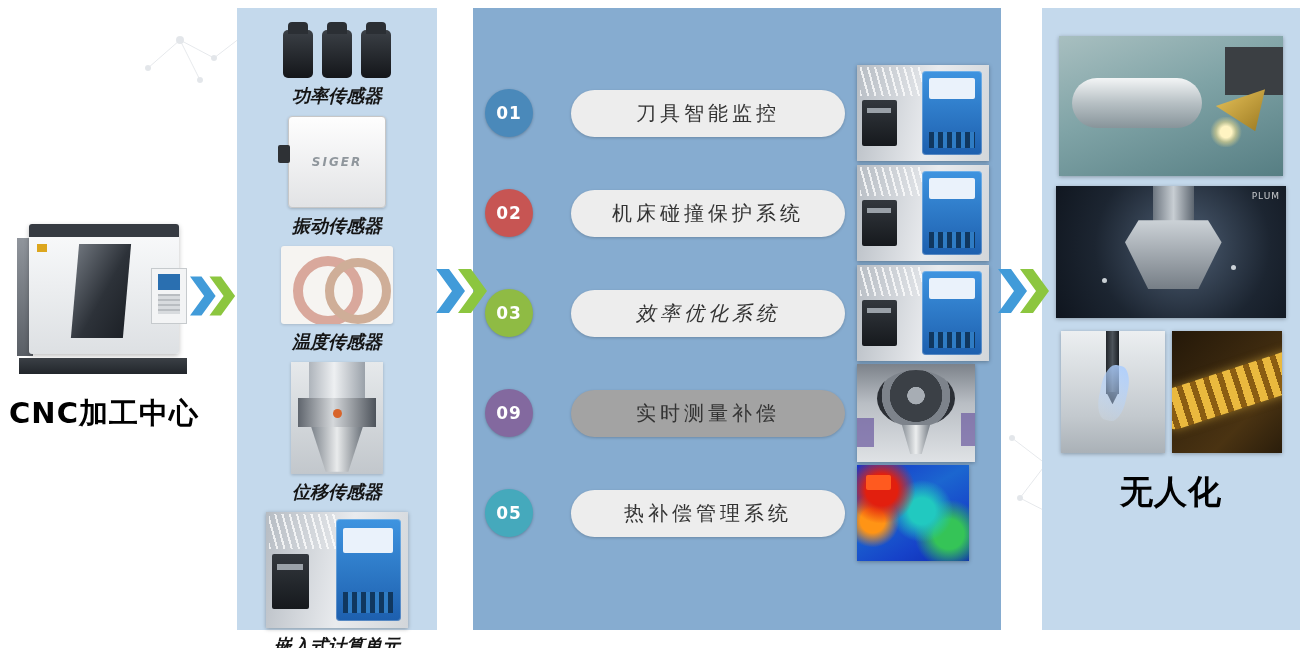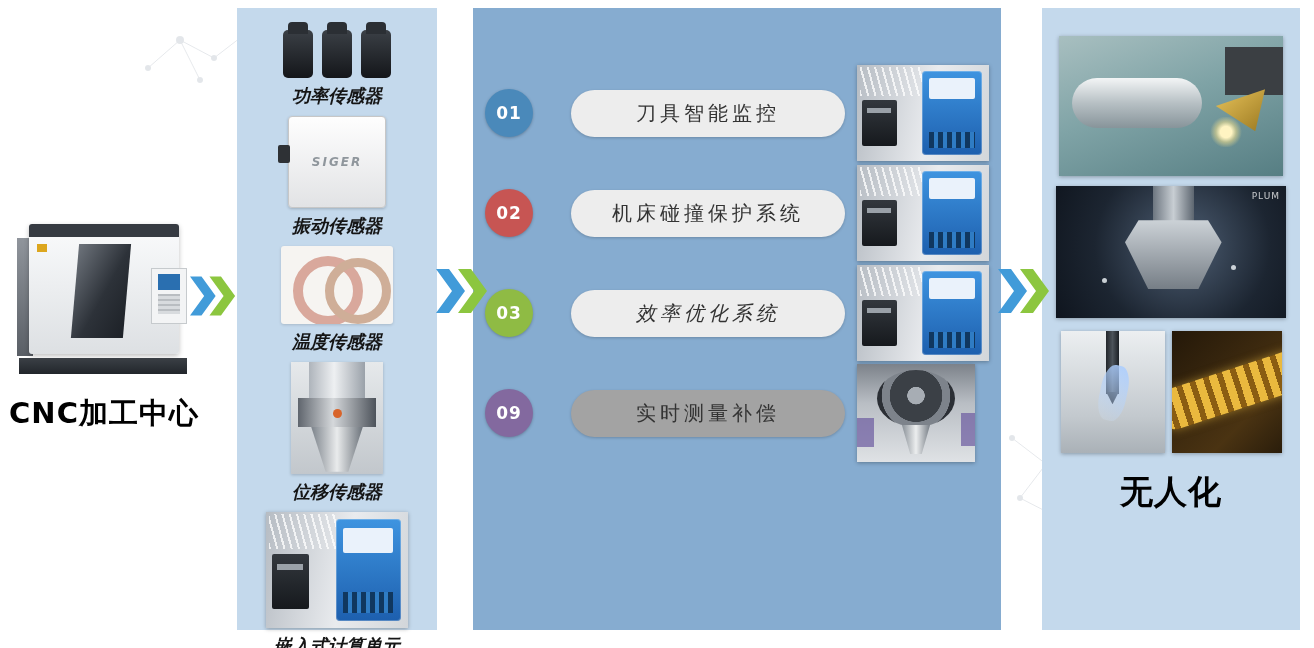--- a/index.html
+++ b/index.html
@@ -293,20 +293,27 @@
         <span>实时测量补偿</span>
       </div>
       <div class="row-photo chuck-photo">
         <div class="chuck"></div>
           <div class="cone"></div>
         <div class="pur1"></div>
           <div class="pur2"></div>
       </div>
     </div>
 
+    <div class="sys-row">
+      <div class="num-circle" style="background-color: rgb(69, 169, 188);">05</div>
+      <div class="pill" style="background-color: rgb(237, 237, 237);">
+        <span>热补偿管理系统</span>
+      </div>
+      <div class="row-photo thermal-photo"></div>
+    </div>
   </div>
 
   <div class="panel panel-right" style="background-color: rgb(196, 217, 236);">
 
     <div class="photo-turning">
       <div class="bar"></div>
       <div class="holder"></div>
       <div class="insert"></div>
       <div class="spark"></div>
     </div>

